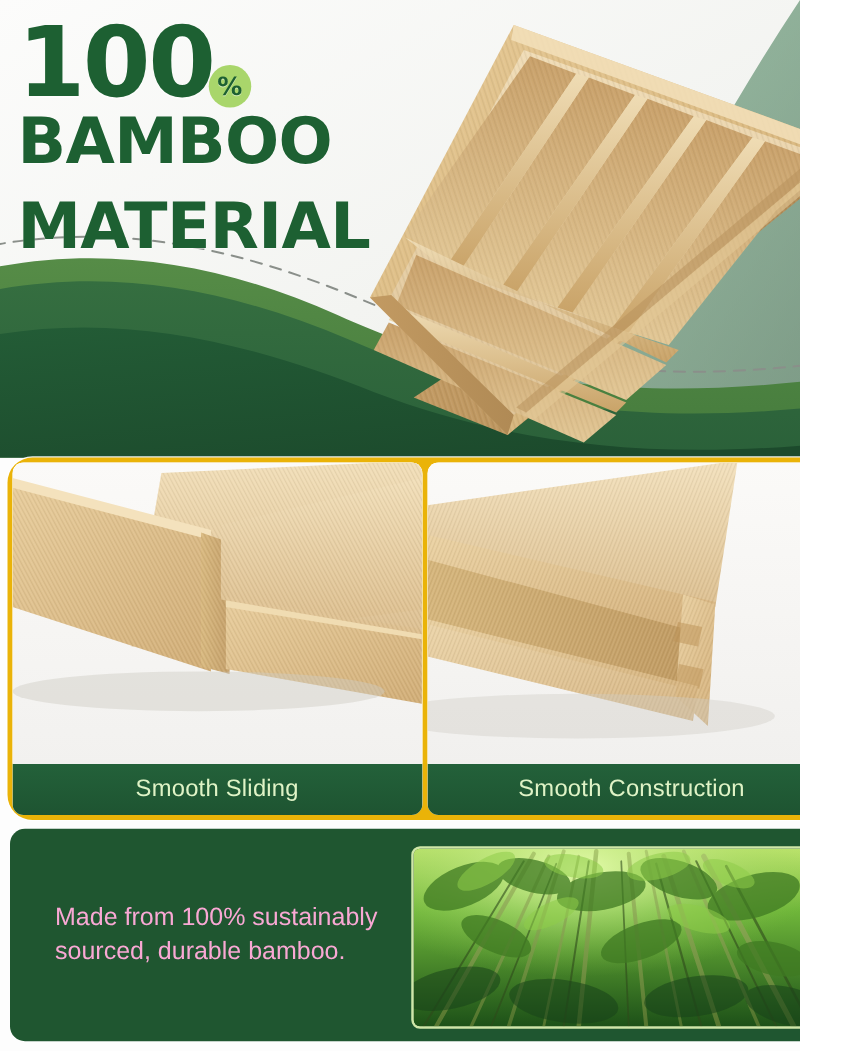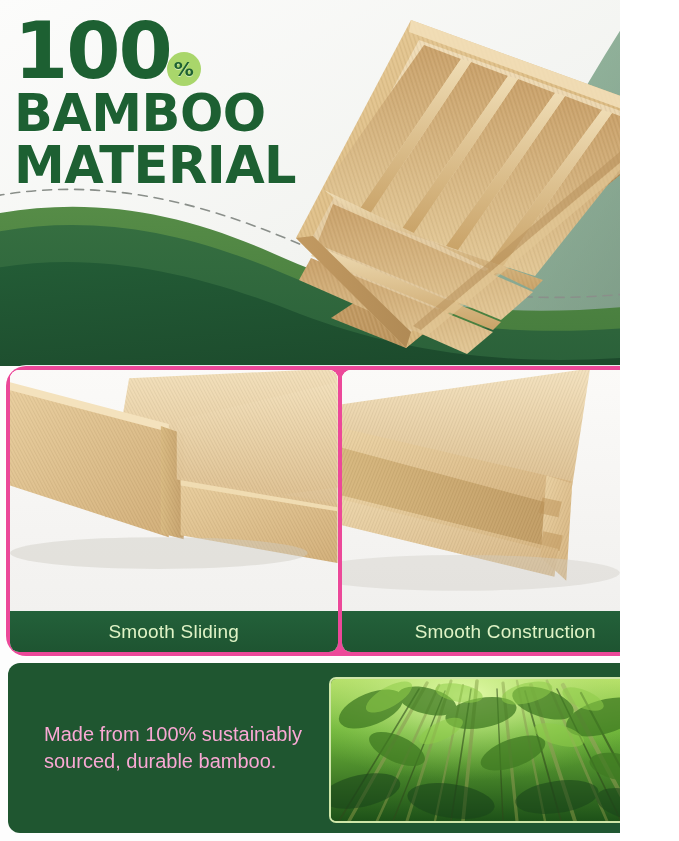--- a/index.html
+++ b/index.html
@@ -11,20 +11,21 @@
     font-family: "Liberation Sans", sans-serif;
     -webkit-font-smoothing: antialiased;
   }
 
   #page {
     position: relative;
     width: 620px;
     height: 841px;
     overflow: hidden;
     background: #fdfdfd;
+    padding-left: 20px;
   }
 
   
   .hero {
     position: absolute;
     left: 0; top: 0;
     width: 679px;
     height: 366px;
     overflow: hidden;
     background: linear-gradient(160deg, #fbfbfa 0%, #f4f5f3 45%, #eef0ec 100%);
@@ -77,41 +78,41 @@
     line-height: 1;
   }
   .hl-bamboo, .hl-material {
     font-size: 51px;
     font-weight: 700;
     letter-spacing: -0.5px;
     font-family: "DejaVu Sans", sans-serif;
     line-height: 1.02;
   }
   .hl-bamboo { margin-top: 2px; }
-  .hl-material { margin-top: 0; }
+  .hl-material { margin-top: 16px; }
 
   
   .product-wrap {
     position: absolute;
     right: -12px;
     top: 8px;
     width: 430px;
     height: 360px;
     z-index: 5;
   }
 
   
   .mid {
     position: absolute;
     left: 6px;
     top: 366px;
     width: 667px;
     height: 290px;
     border-radius: 20px;
-    background: #ec4899;
+    background: #eab308;
     box-shadow: 0 0 0 1px rgba(255,255,255,0.9);
     overflow: hidden;
     display: flex;
     gap: 4px;
     padding: 4px;
     box-sizing: border-box;
   }
   .panel {
     position: relative;
     flex: 1;

